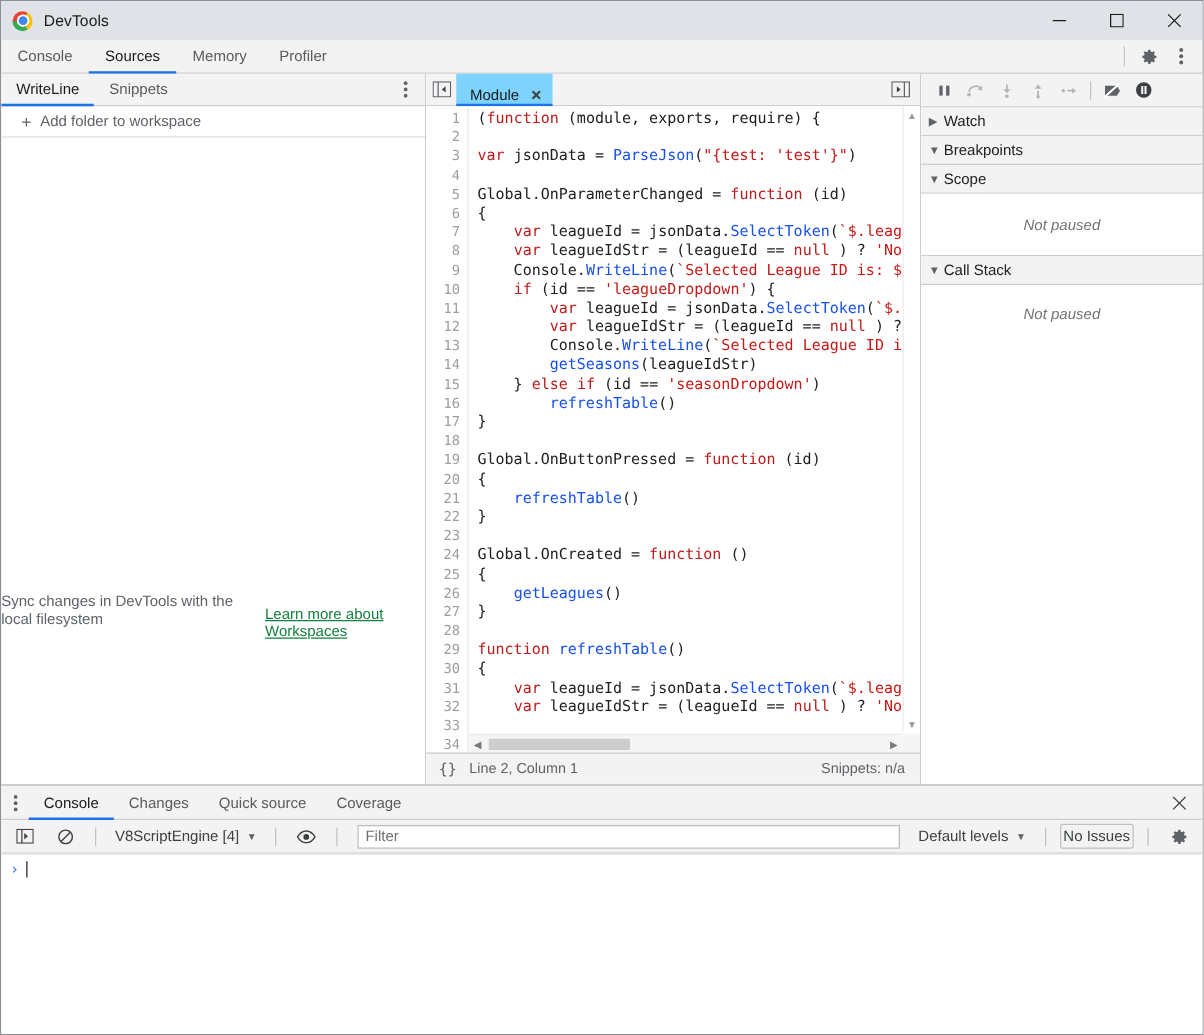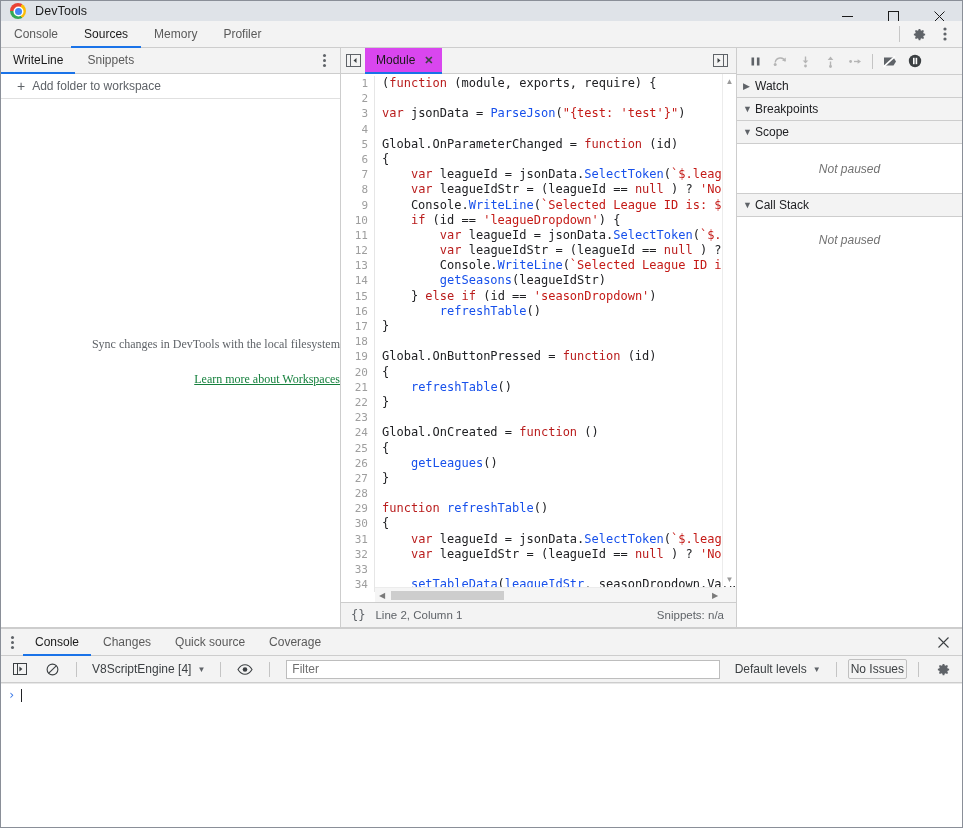--- a/index.html
+++ b/index.html
@@ -17,21 +17,21 @@
     position: relative;
     border: 1px solid #8a8f98;
     background: #ffffff;
     display: flex;
     flex-direction: column;
     overflow: hidden;
   }
 
   
   .titlebar {
-    height: 20px;
+    height: 31px;
     background: #dfe3e8;
     display: flex;
     align-items: center;
     flex: 0 0 auto;
     position: relative;
   }
   .chrome-logo {
     width: 16px; height: 16px;
     margin-left: 9px; margin-right: 9px;
     border-radius: 50%;
@@ -173,25 +173,24 @@
   }
   .plus-glyph {
     font-size: 14px;
     color: #5f6368;
     margin-right: 7px;
     line-height: 1;
   }
   .nav-empty {
     flex: 1 1 auto;
     display: flex;
-    flex-direction: column;
-    align-items: flex-end;
+    flex-direction: row;
+    align-items: center;
     padding-top: 238px;
     min-height: 0;
-    font-family: Liberation Serif, serif;
   }
   .nav-empty-text {
     font-size: 12px;
     color: #5f6368;
   }
   .nav-empty-link {
     margin-top: 20px;
     font-size: 12px;
     color: #15803d;
     text-decoration: underline;
@@ -216,25 +215,25 @@
     position: relative;
     flex: 0 0 auto;
   }
   .panel-toggle {
     width: 24px;
     display: flex; align-items: center; justify-content: center;
     cursor: default;
     flex: 0 0 auto;
   }
   .etab {
-    display: flex; align-items: center;
+    display: flex; align-items: flex-end;
     padding: 0 8px 0 11px;
     font-size: 12px;
     color: #1a1a1a;
-    background: #d946ef;
+    background: #7dd3fc;
     border-bottom: 2px solid #1a73e8;
     margin-bottom: -1px;
     cursor: default;
   }
   .etab-close {
     margin-left: 9px;
     font-size: 11px;
     font-weight: bold;
     color: #3c4043;
     cursor: default;

